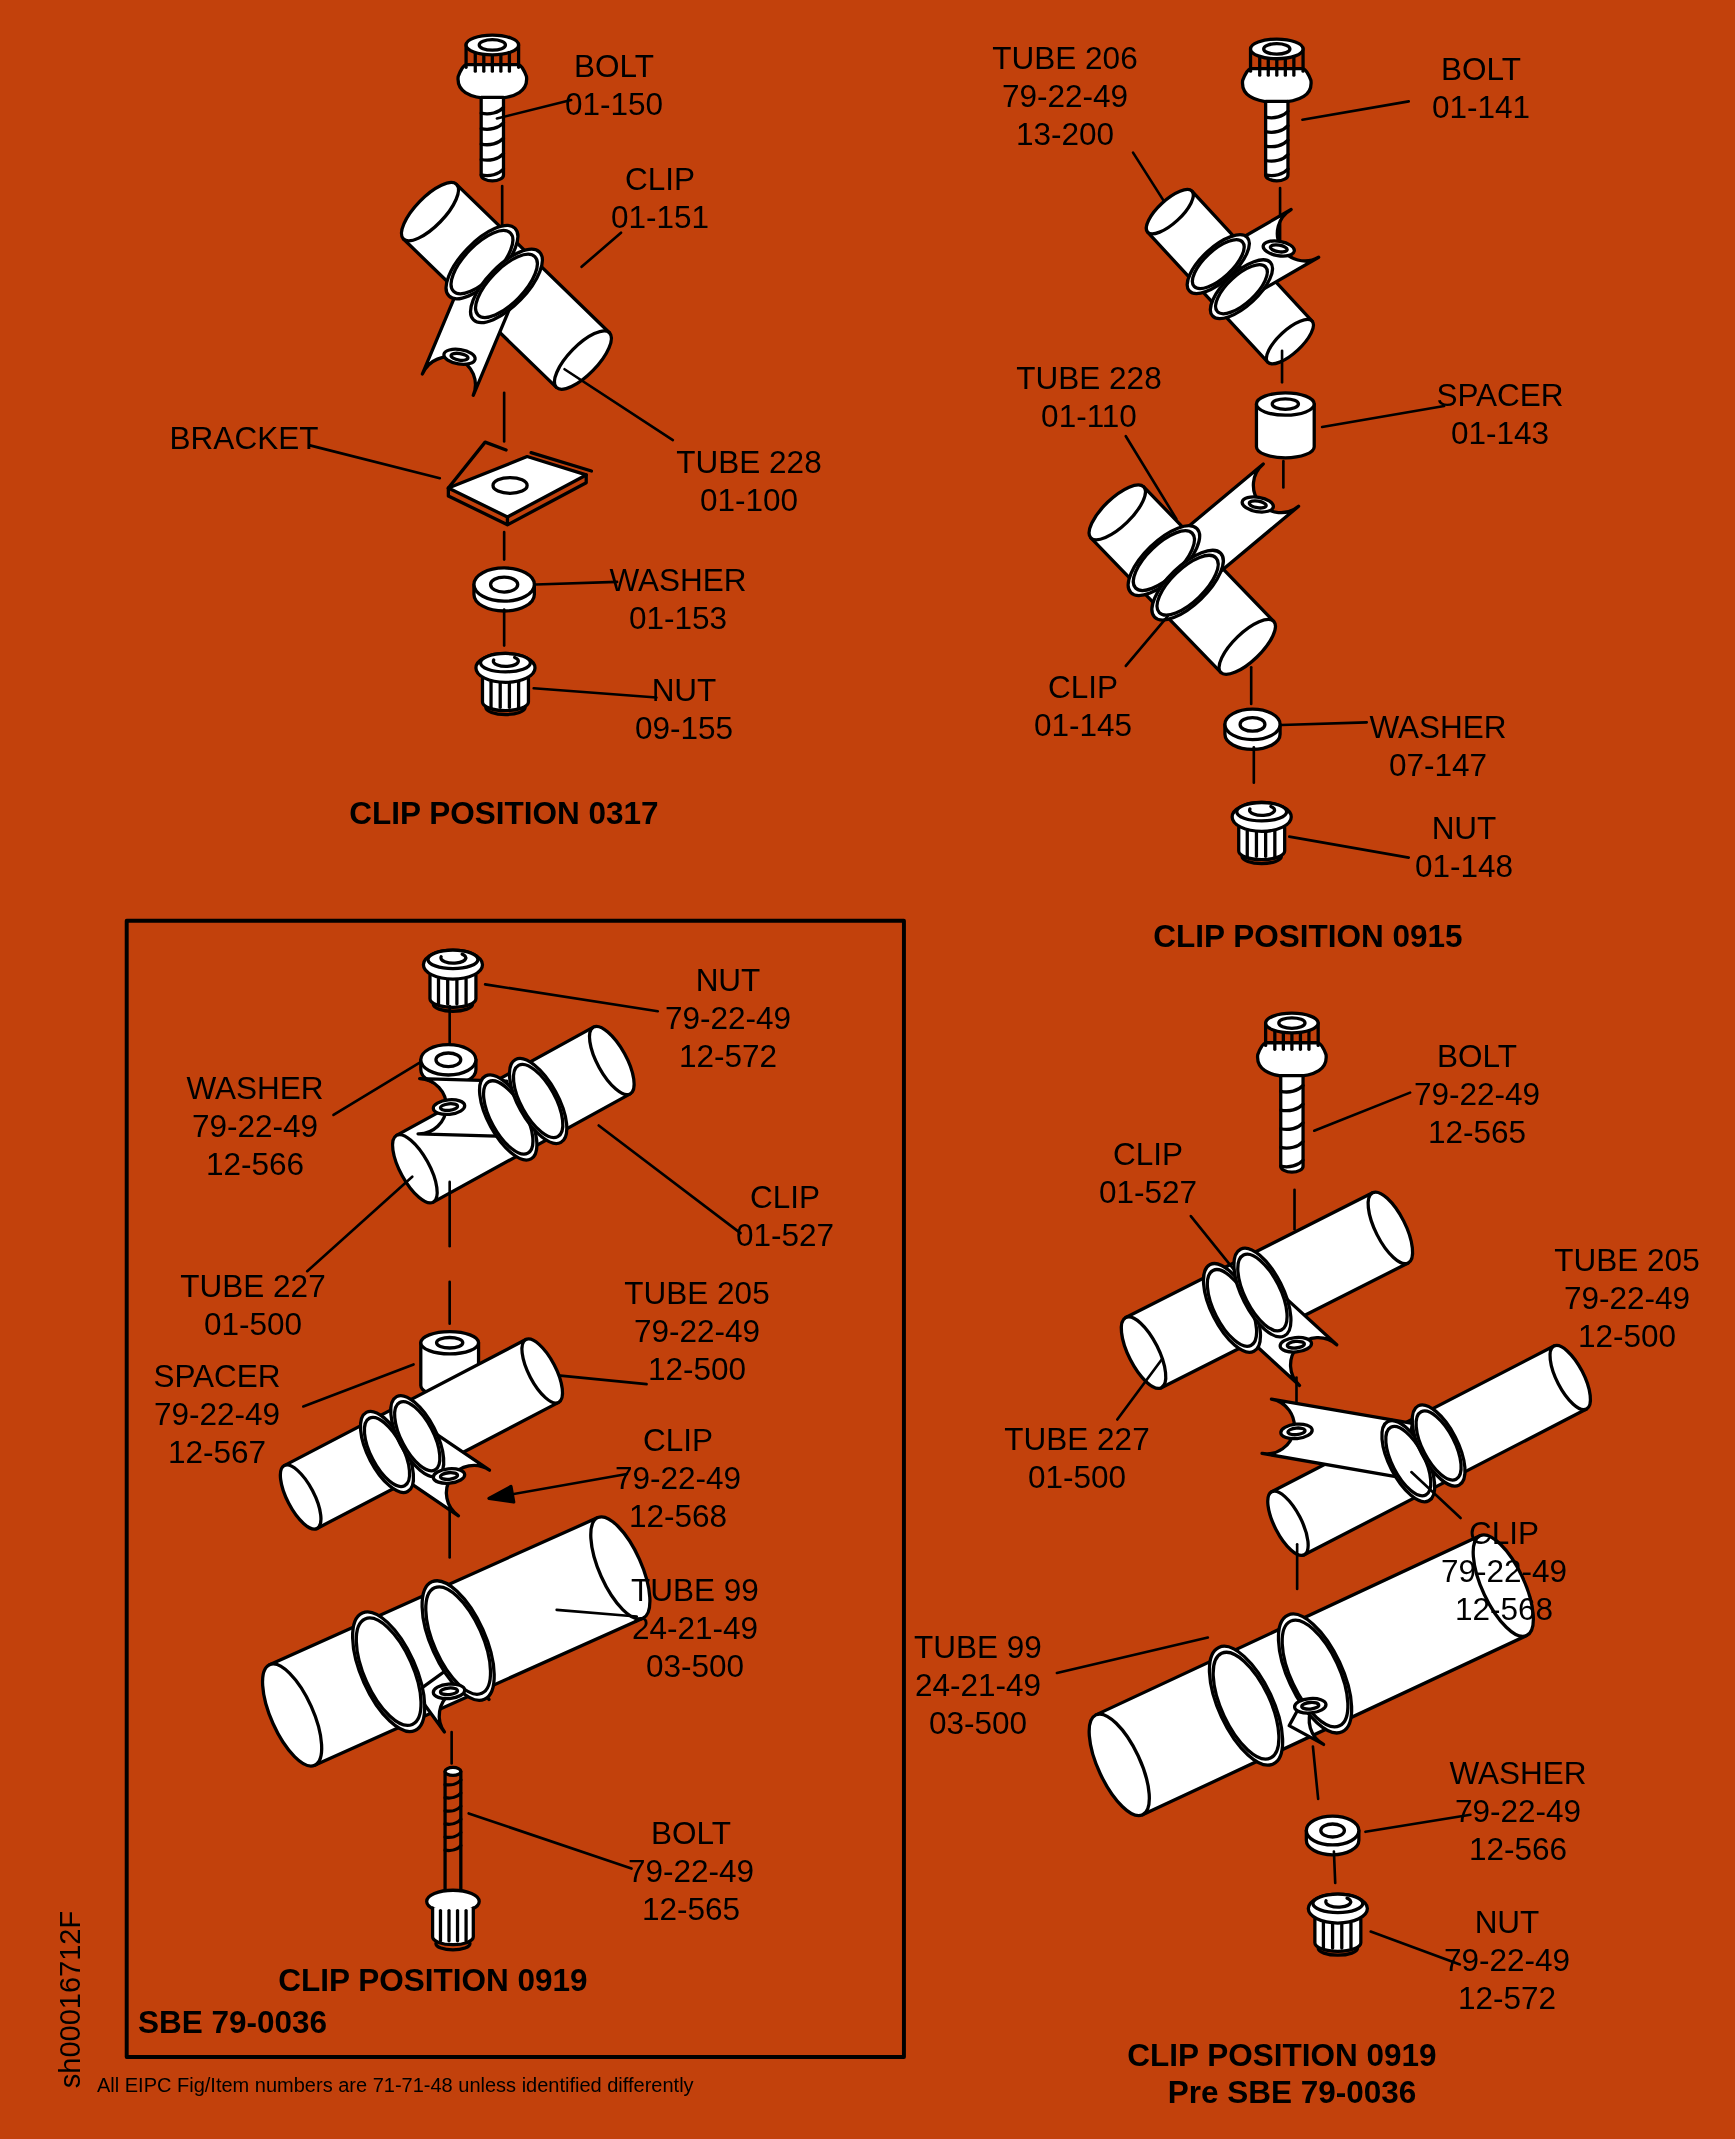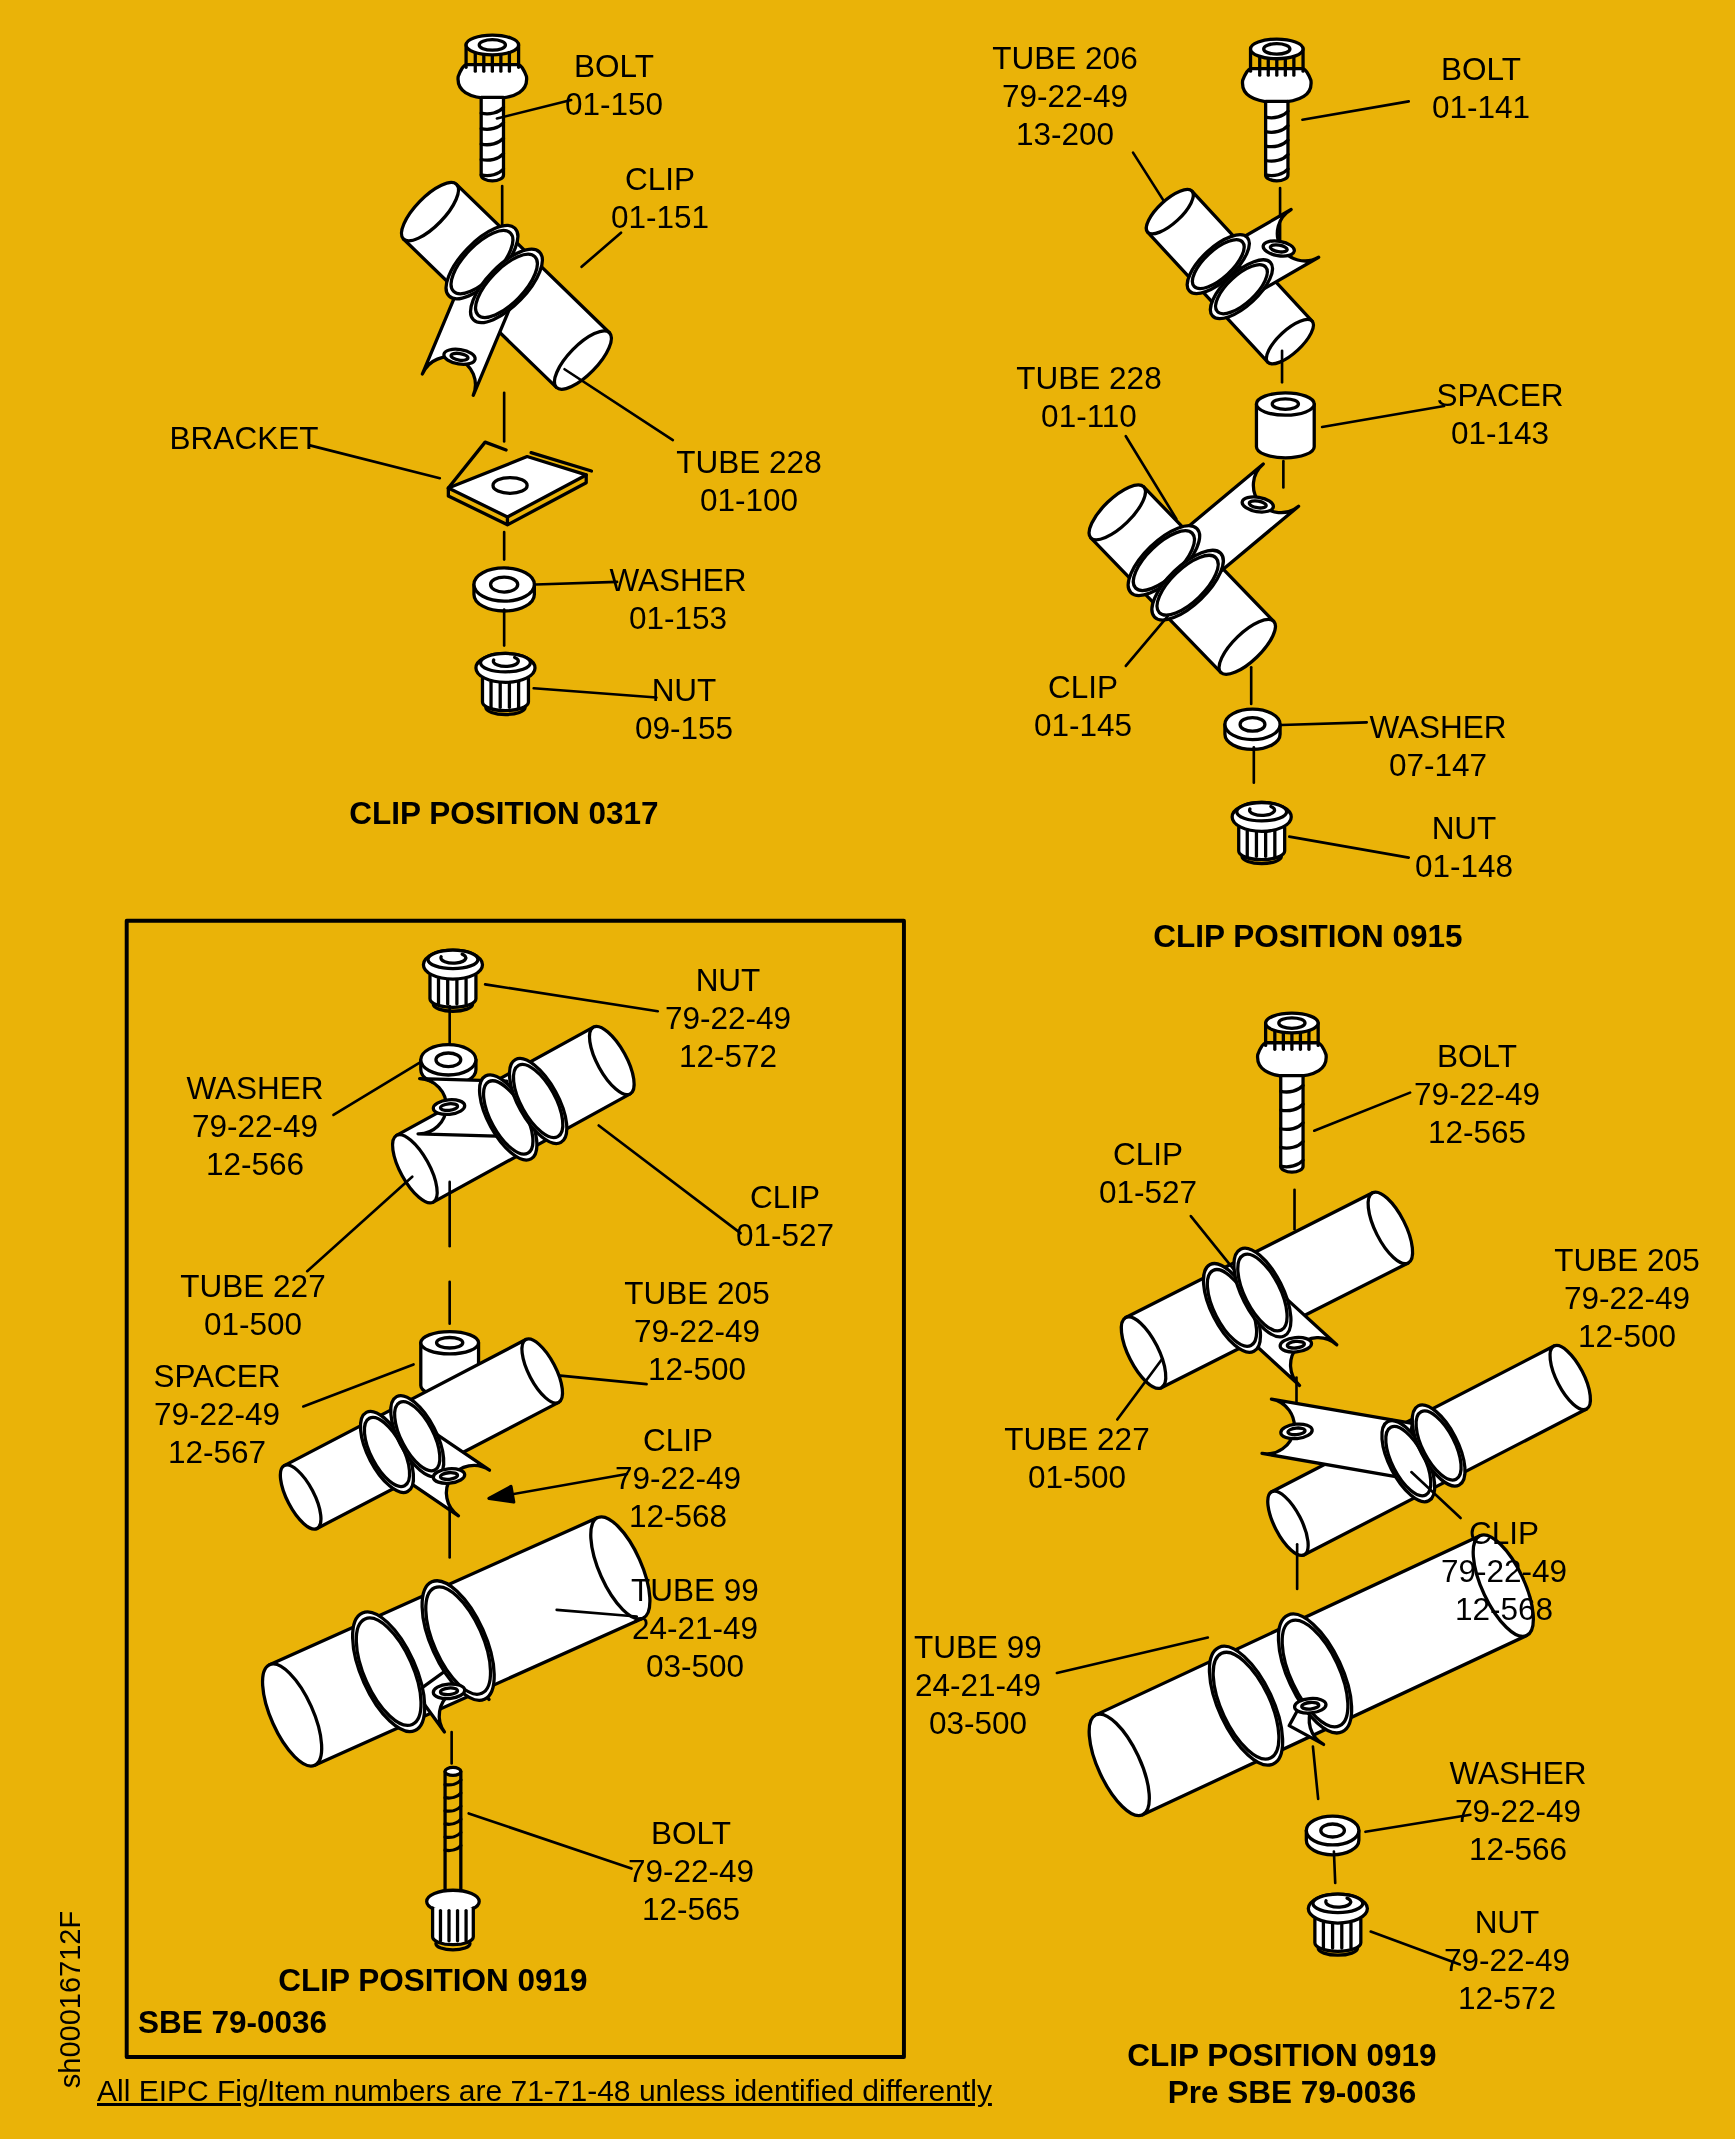--- a/index.html
+++ b/index.html
@@ -1,23 +1,23 @@
 <!DOCTYPE html>
 <html style="font-size:10.5px"><head>
 <meta charset="utf-8">
 <style>
   html,body{margin:0;padding:0;background:#fff;}
-  #stage{position:relative;width:1735px;height:2140px;background:#eab308;overflow:hidden;
+  #stage{position:relative;width:1735px;height:2140px;background:#c2410c;overflow:hidden;
          font-family:"Liberation Sans", sans-serif;color:#000;}
   #art{position:absolute;left:0;top:0;}
   .lbl{position:absolute;transform:translateX(-50%);text-align:center;
        font-size:31.5px;line-height:38px;white-space:nowrap;}
   .cap{position:absolute;transform:translateX(-50%);font-size:31.5px;line-height:37px;white-space:nowrap;font-weight:bold;}
   .cap.left{transform:none;}
-  #footer-note{position:absolute;left:97px;top:2074px;font-size:30px;white-space:nowrap;text-decoration:underline;}
+  #footer-note{position:absolute;left:97px;top:2074px;font-size:20px;white-space:nowrap;}
   #sidebar-code{position:absolute;left:-100px;top:1983px;width:341px;text-align:center;
        font-size:29px;transform:rotate(-90deg);transform-origin:center center;white-space:nowrap;}
 </style>
 </head>
 <body>
 
 <div id="stage">
 
   <svg id="art" width="1735" height="2140" viewBox="0 0 2643 3259">
       <g fill="#fff" stroke="#000" stroke-width="5" stroke-linecap="round" stroke-linejoin="round">

